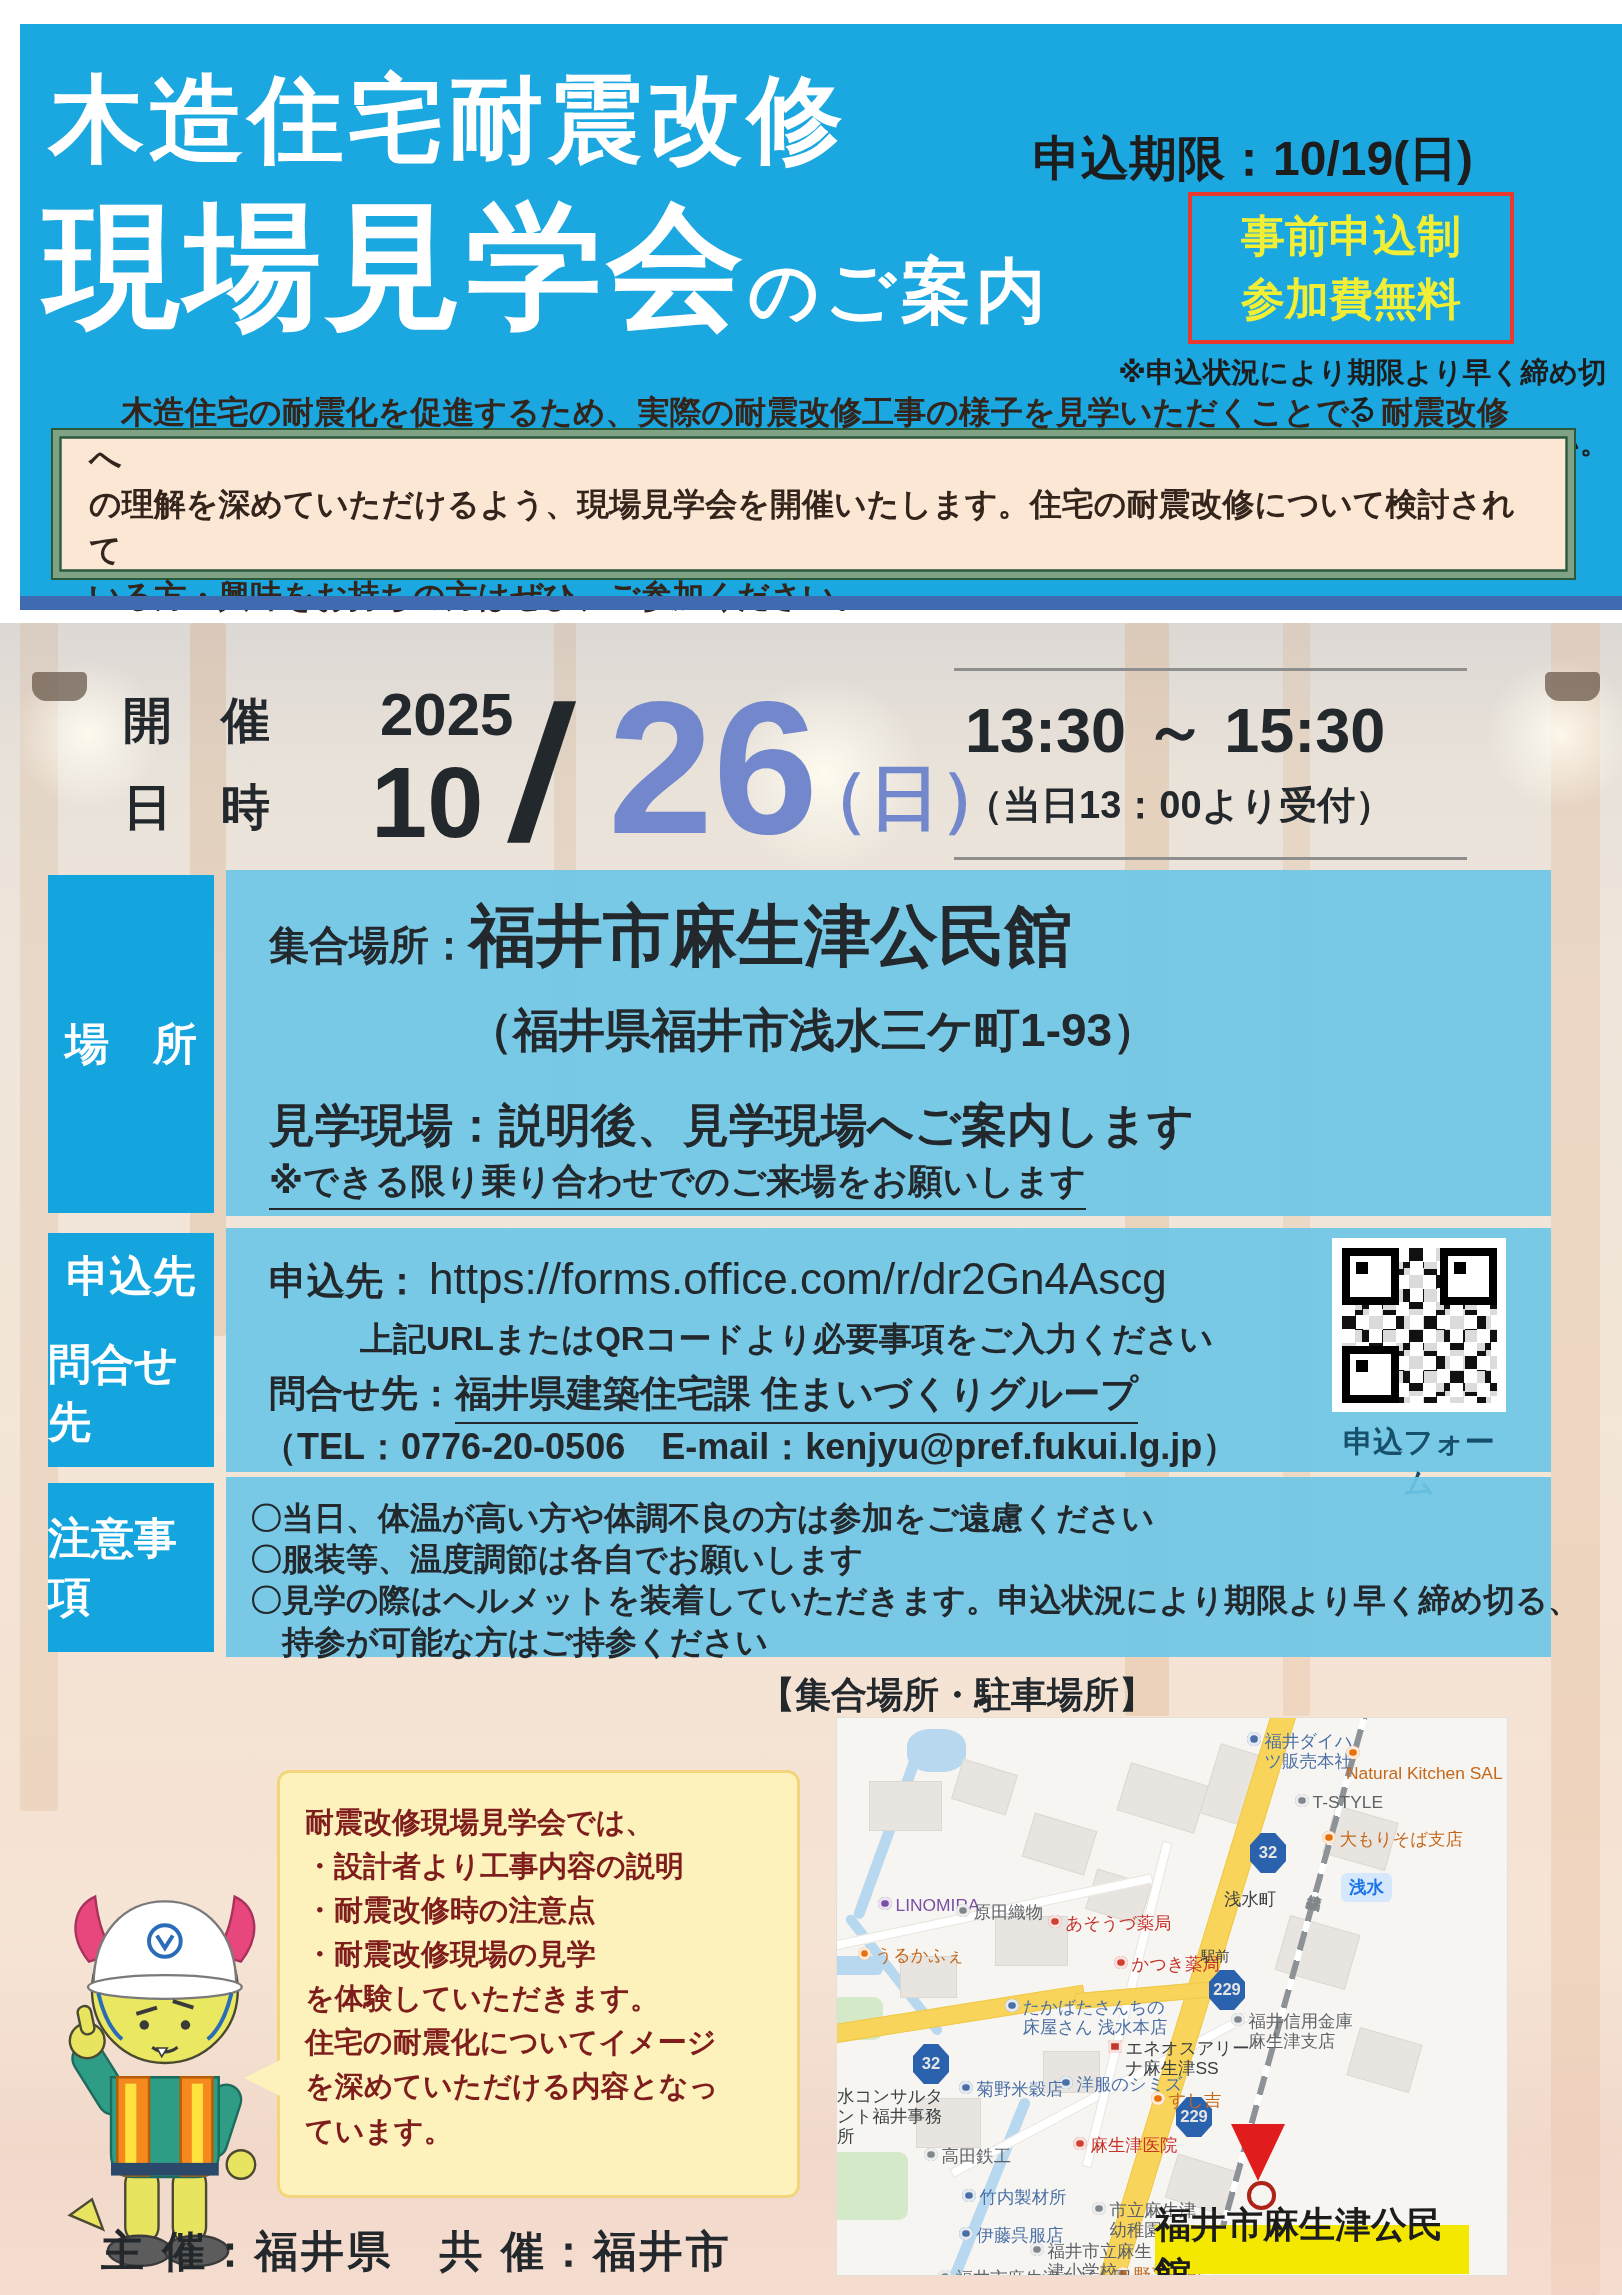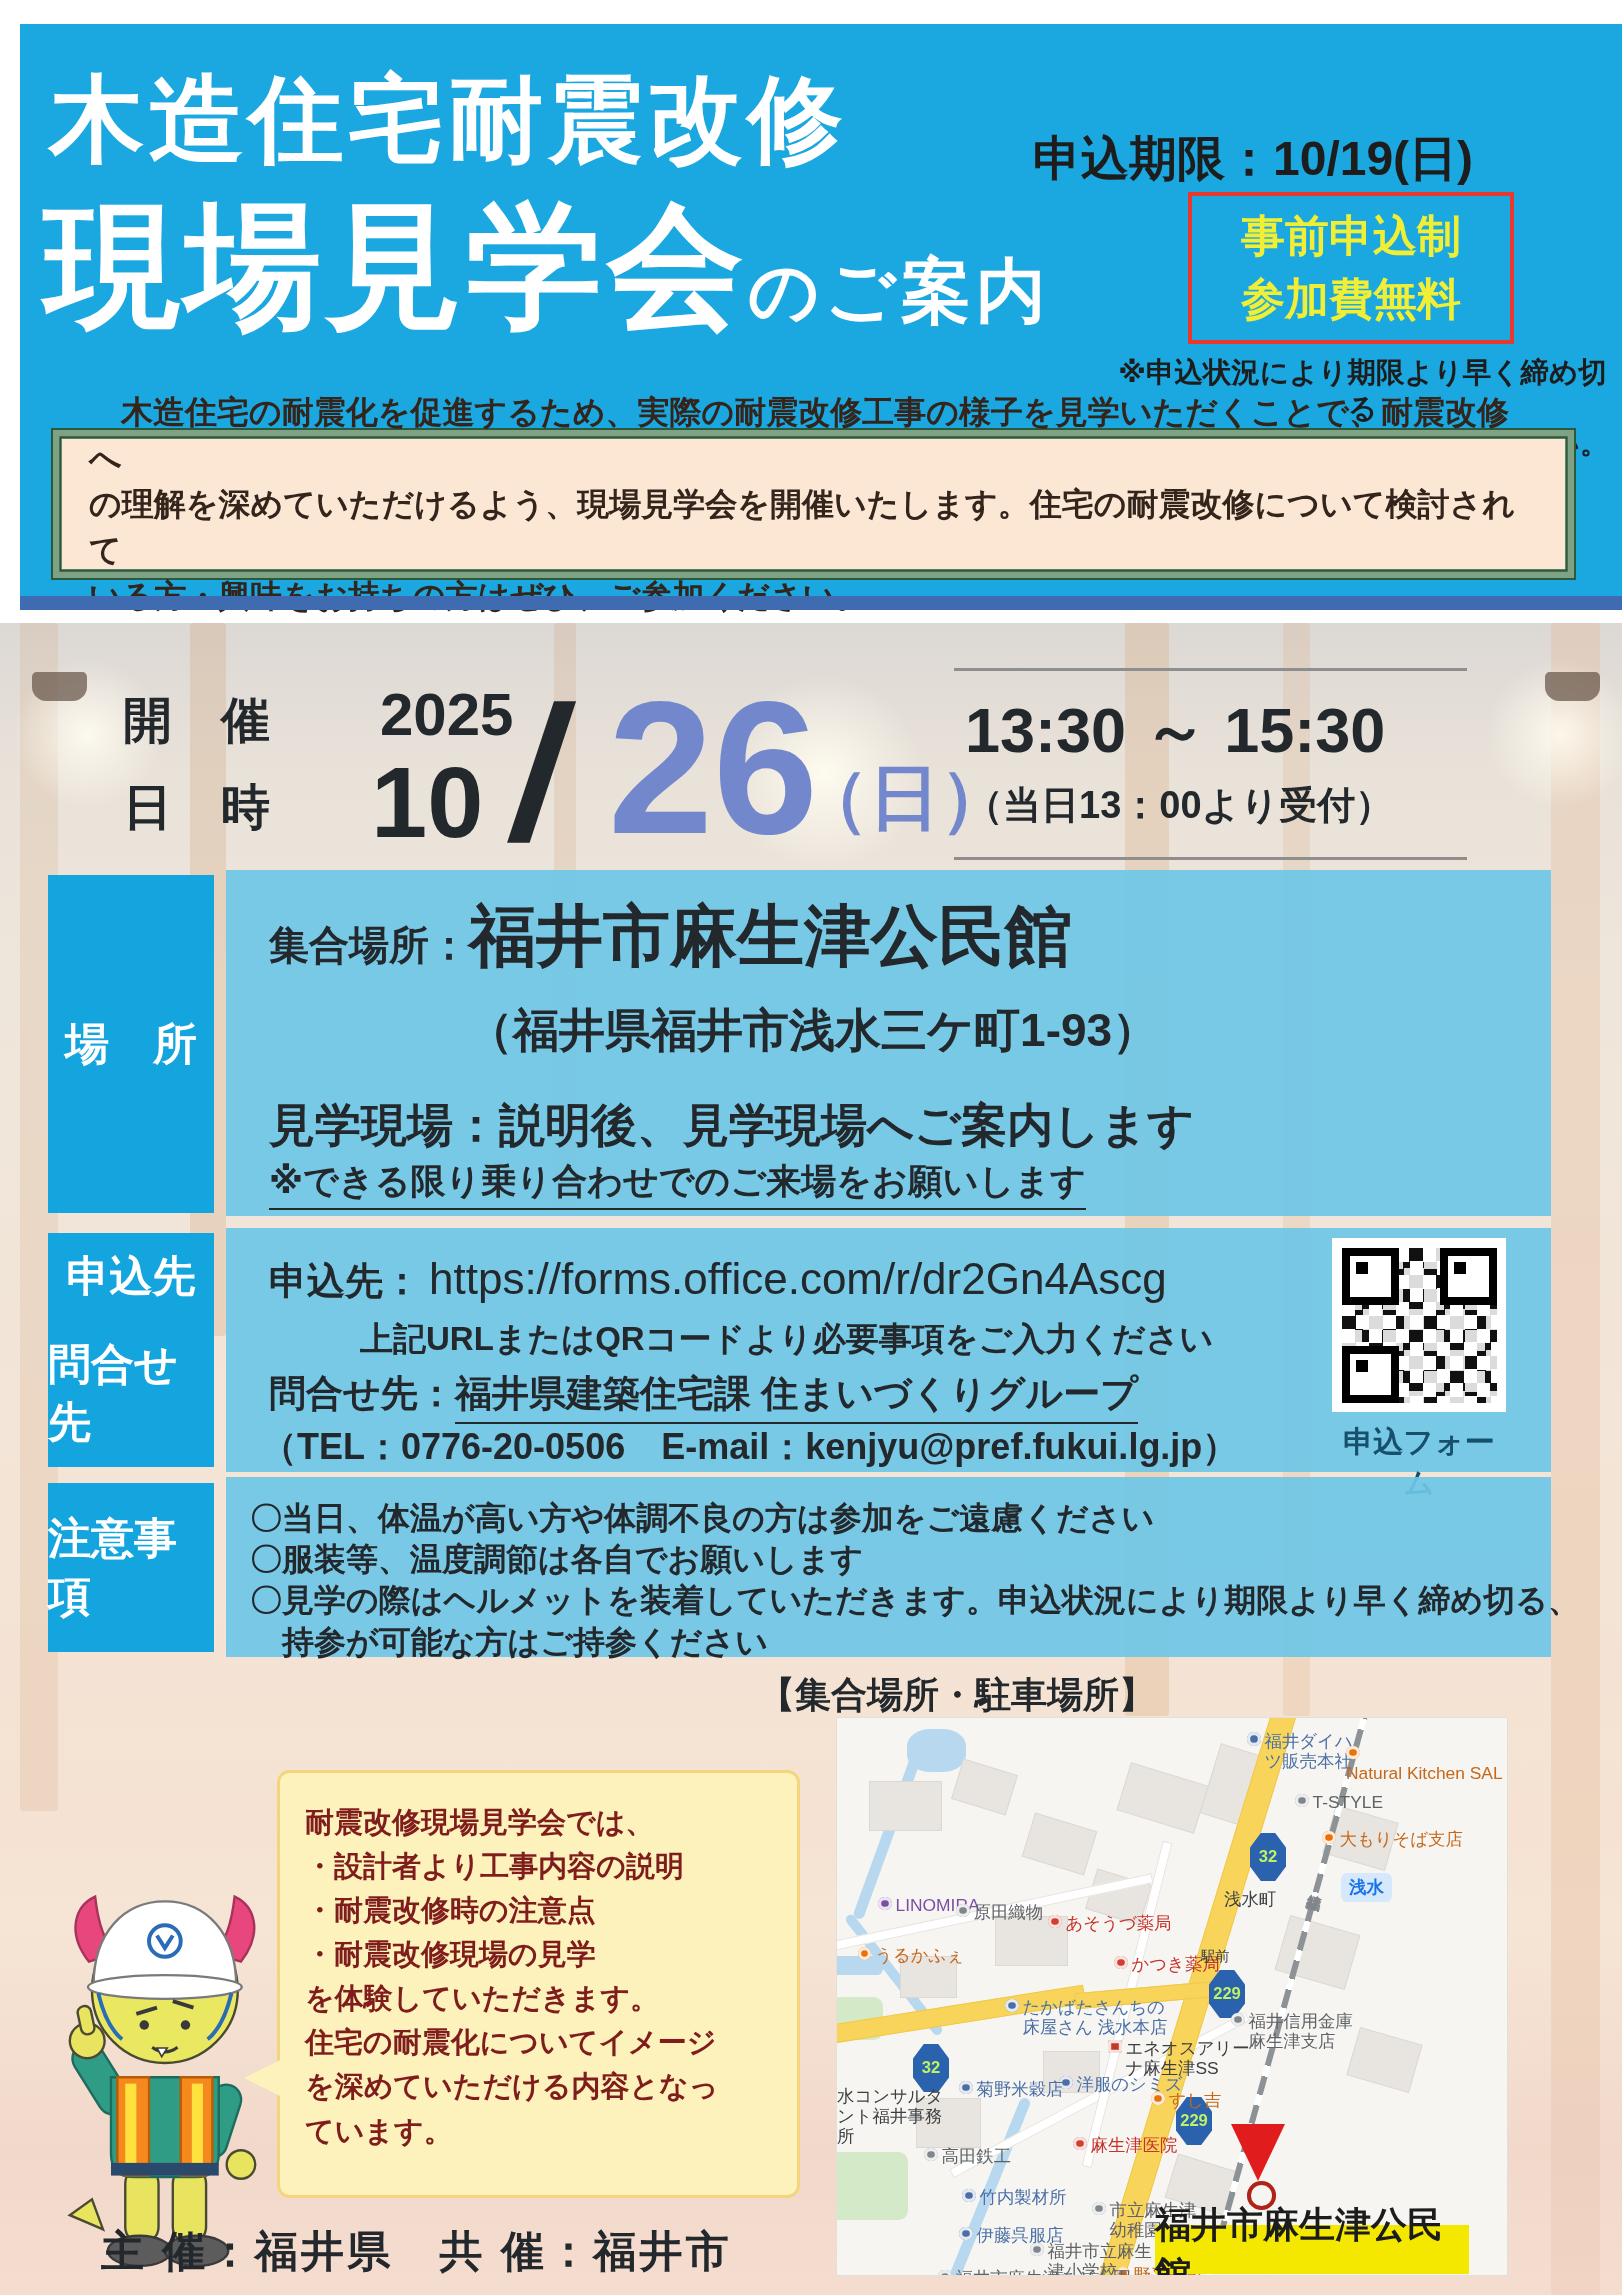--- a/index.html
+++ b/index.html
@@ -39,21 +39,21 @@
   .finder{position:absolute;width:41px;height:41px;border:8px solid #000;background:#fff;z-index:3;}
   .finder i{position:absolute;left:6.3px;top:6.3px;width:12.7px;height:12.7px;background:#000;display:block;}
   
   #map{left:836px;top:1717px;width:672px;height:559px;background:#f7f5f1;overflow:hidden;border:0.8px solid #e3e0da;box-sizing:border-box;}
   .bld{position:absolute;background:#e8e5e0;border:0.8px solid #dcd8d2;}
   .green{position:absolute;background:#d4e9c8;border-radius:9.5px;}
   .water{position:absolute;background:#b7d8ef;border-radius:6.3px;}
   .roadY{position:absolute;background:#f8d55a;border:1.6px solid #efc94c;box-sizing:border-box;}
   .roadW{position:absolute;background:#ffffff;border:0.8px solid #e7e3dd;}
   .rail{position:absolute;background:repeating-linear-gradient(0deg,#8d9297 0 19px,#ffffff 19px 30px);}
-  .shield{position:absolute;width:36px;height:48px;background:#2a62ae;color:#bef264;font-weight:bold;font-size:16.6px;
+  .shield{position:absolute;width:36px;height:40px;background:#2a62ae;color:#e5e5e5;font-weight:bold;font-size:16.6px;
     display:flex;align-items:center;justify-content:center;
     clip-path:polygon(30% 0,70% 0,100% 30%,100% 70%,70% 100%,30% 100%,0 70%,0 30%);}
   .poi{position:absolute;display:flex;gap:4px;align-items:flex-start;font-size:17.4px;line-height:1.15;}
   .poi .pin{flex:0 0 auto;width:13.5px;height:13.5px;border-radius:50%;margin-top:1.6px;box-shadow:inset 0 0 0 3.2px rgba(255,255,255,.85);}
   .p-red .pin{background:#d23f31;} .p-red{color:#c5332b;}
   .p-orange .pin{background:#e8710a;} .p-orange{color:#c5681c;}
   .p-blue .pin{background:#4a6fa5;} .p-blue{color:#4a6fa5;}
   .p-purple .pin{background:#7b4fa6;} .p-purple{color:#7b4fa6;}
   .p-gray .pin{background:#80868b;} .p-gray{color:#5f6368;}
   .p-dark{color:#3c4043;} .p-dark .pin{background:#c0392b;border-radius:2.4px;}

